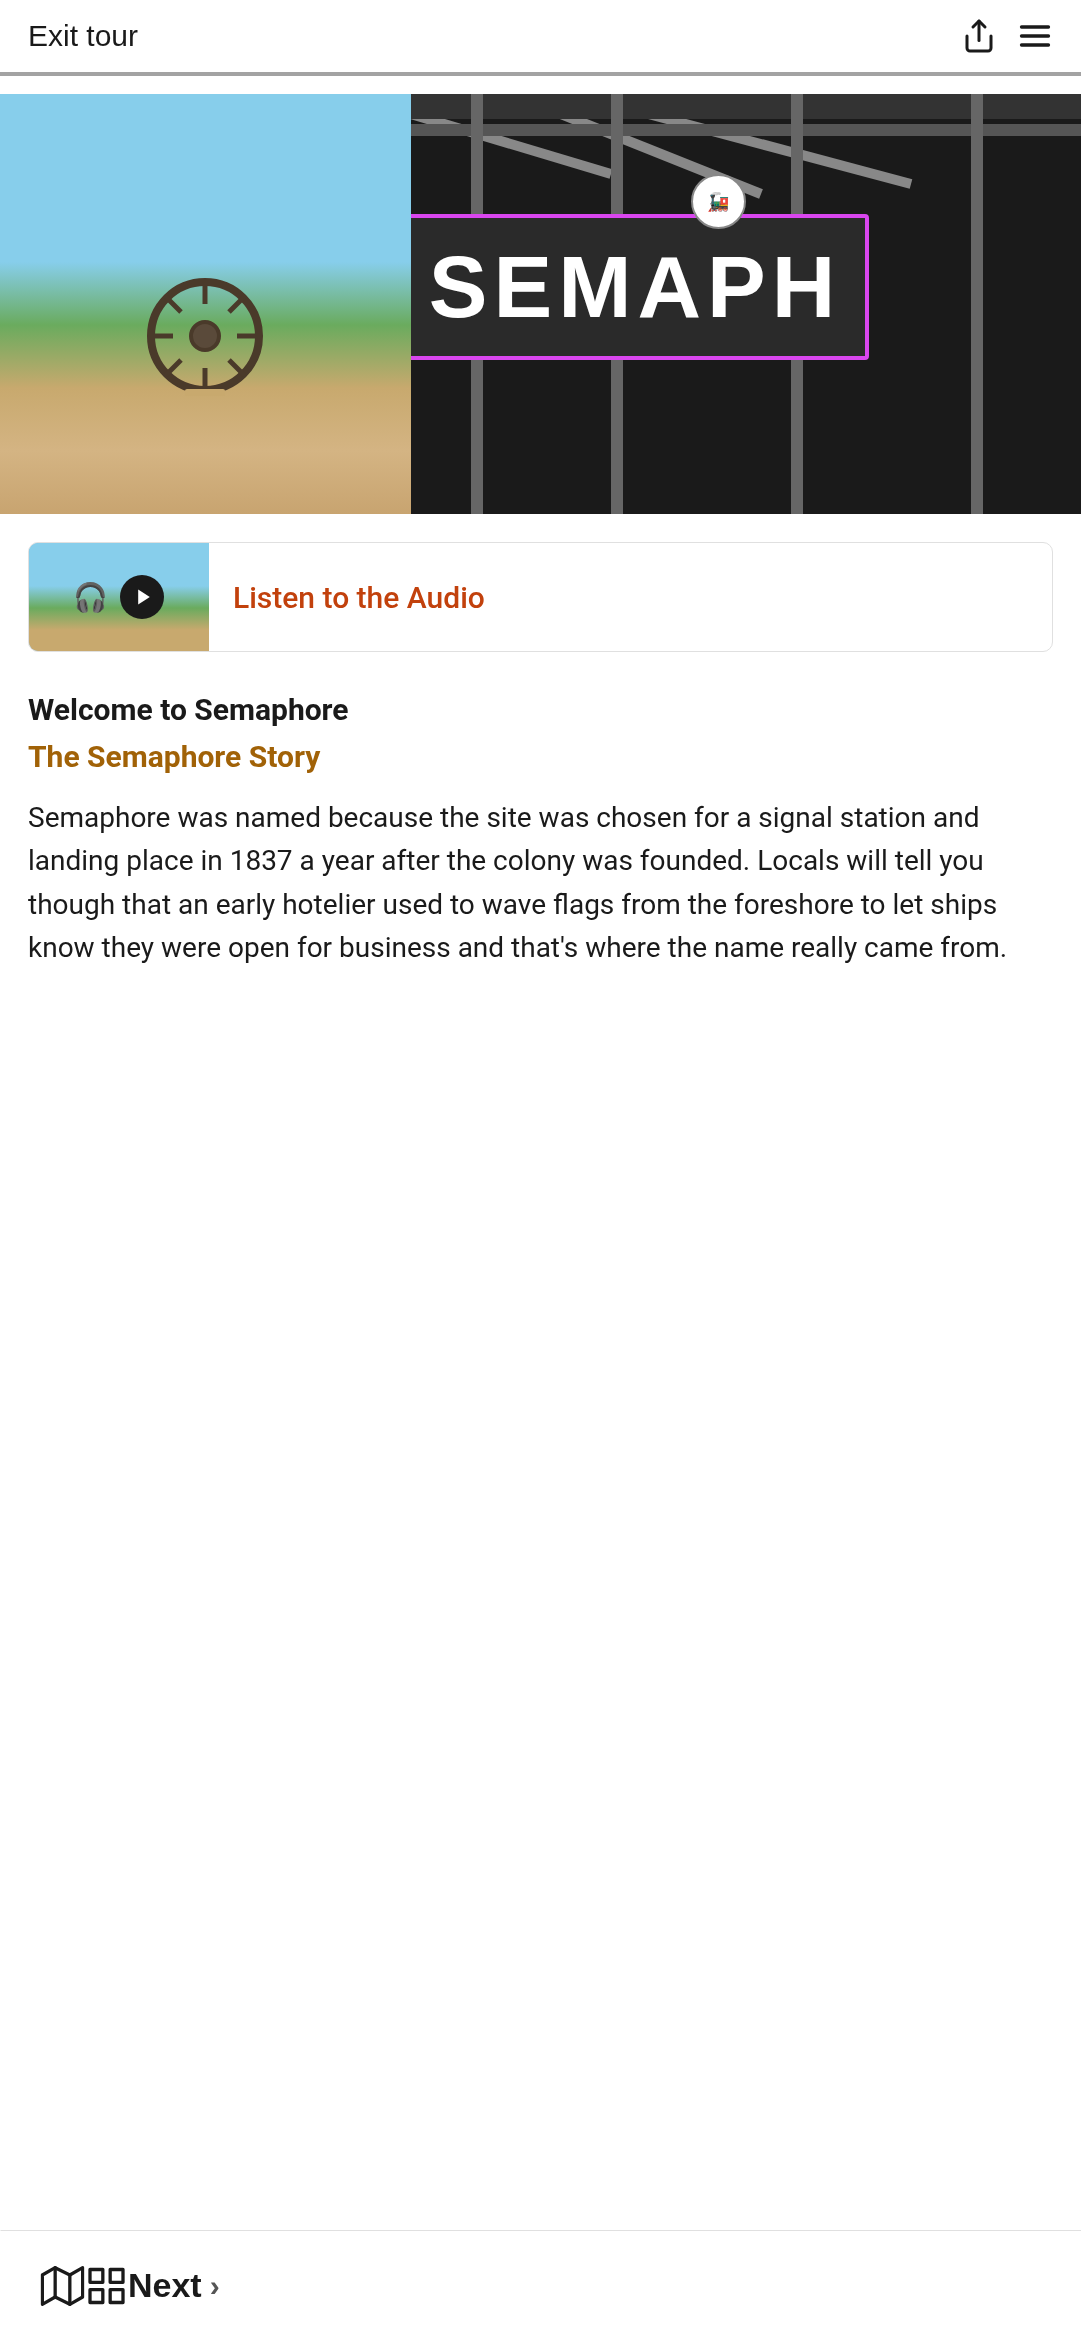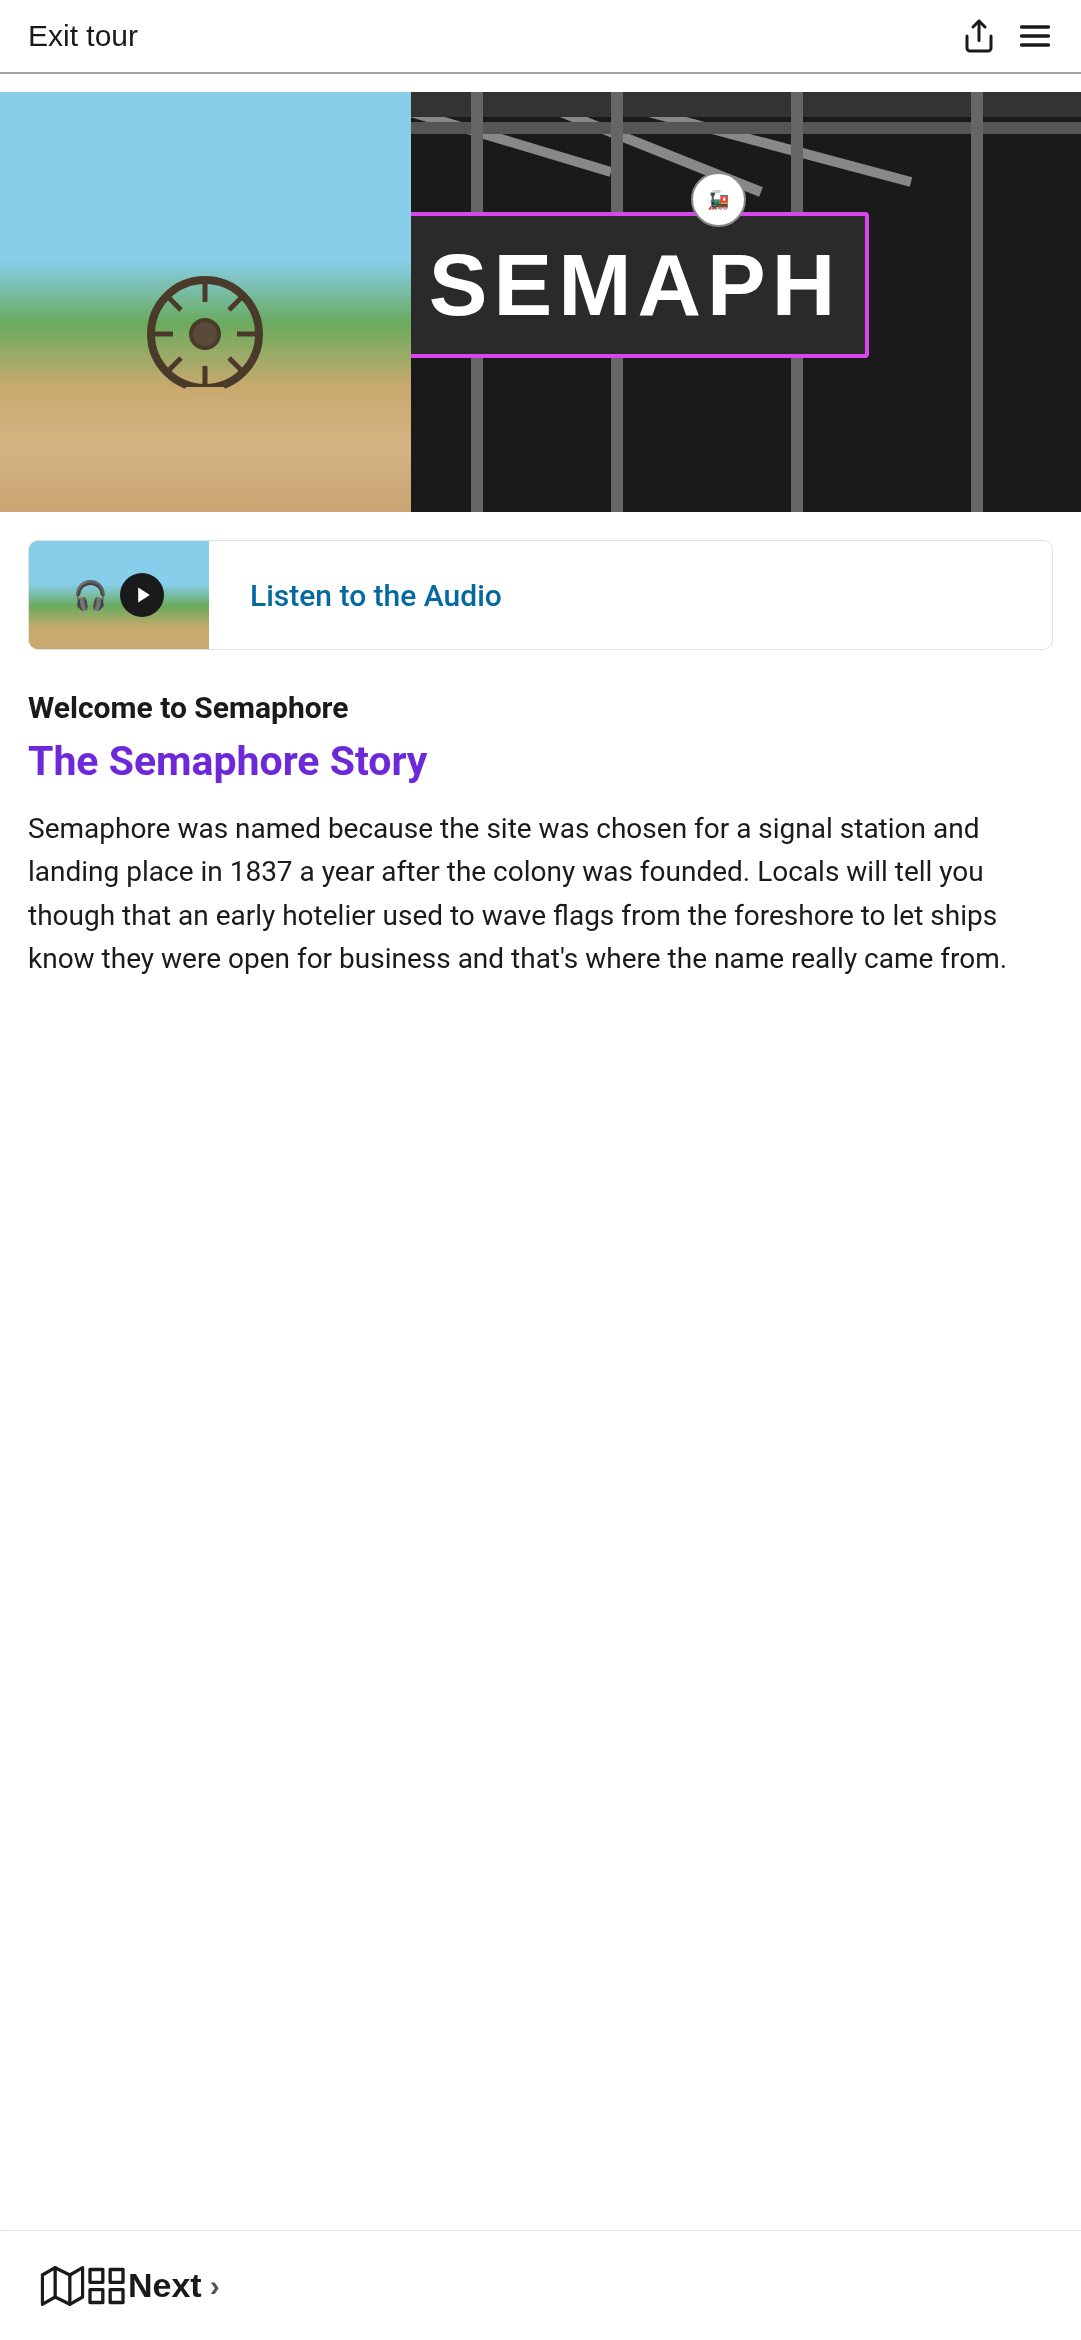--- a/index.html
+++ b/index.html
@@ -20,21 +20,21 @@
       flex-direction: column;
       position: relative;
     }
 
     
     .header {
       display: flex;
       align-items: center;
       justify-content: space-between;
       padding: 18px 28px;
-      border-bottom: 2px solid #a3a3a3;
+      border-bottom: 4px solid #a3a3a3;
       background: #ffffff;
     }
 
     .exit-tour-btn {
       font-size: 30px;
       font-weight: 500;
       color: #1a1a1a;
       background: none;
       border: none;
       cursor: pointer;
@@ -177,24 +177,24 @@
 
     .audio-play-btn svg {
       width: 20px;
       height: 20px;
       fill: white;
       margin-left: 3px;
     }
 
     .audio-label {
       flex: 1;
-      padding: 0 41px;
+      padding: 0 24px;
       font-size: 30px;
       font-weight: 500;
-      color: #0369a1;
+      color: #c2410c;
     }
 
     
     .content-section {
       padding: 30px 28px 120px 28px;
     }
 
     .content-title {
       font-size: 46px;
       font-weight: 700;
@@ -203,23 +203,23 @@
     }
 
     .content-subtitle {
       font-size: 30px;
       font-weight: 700;
       color: #1a1a1a;
       margin-bottom: 12px;
     }
 
     .content-subtitle2 {
-      font-size: 41px;
+      font-size: 30px;
       font-weight: 700;
-      color: #6d28d9;
+      color: #a16207;
       margin-bottom: 22px;
     }
 
     .content-text {
       font-size: 28px;
       line-height: 1.55;
       color: #1a1a1a;
       margin-bottom: 28px;
     }
 

